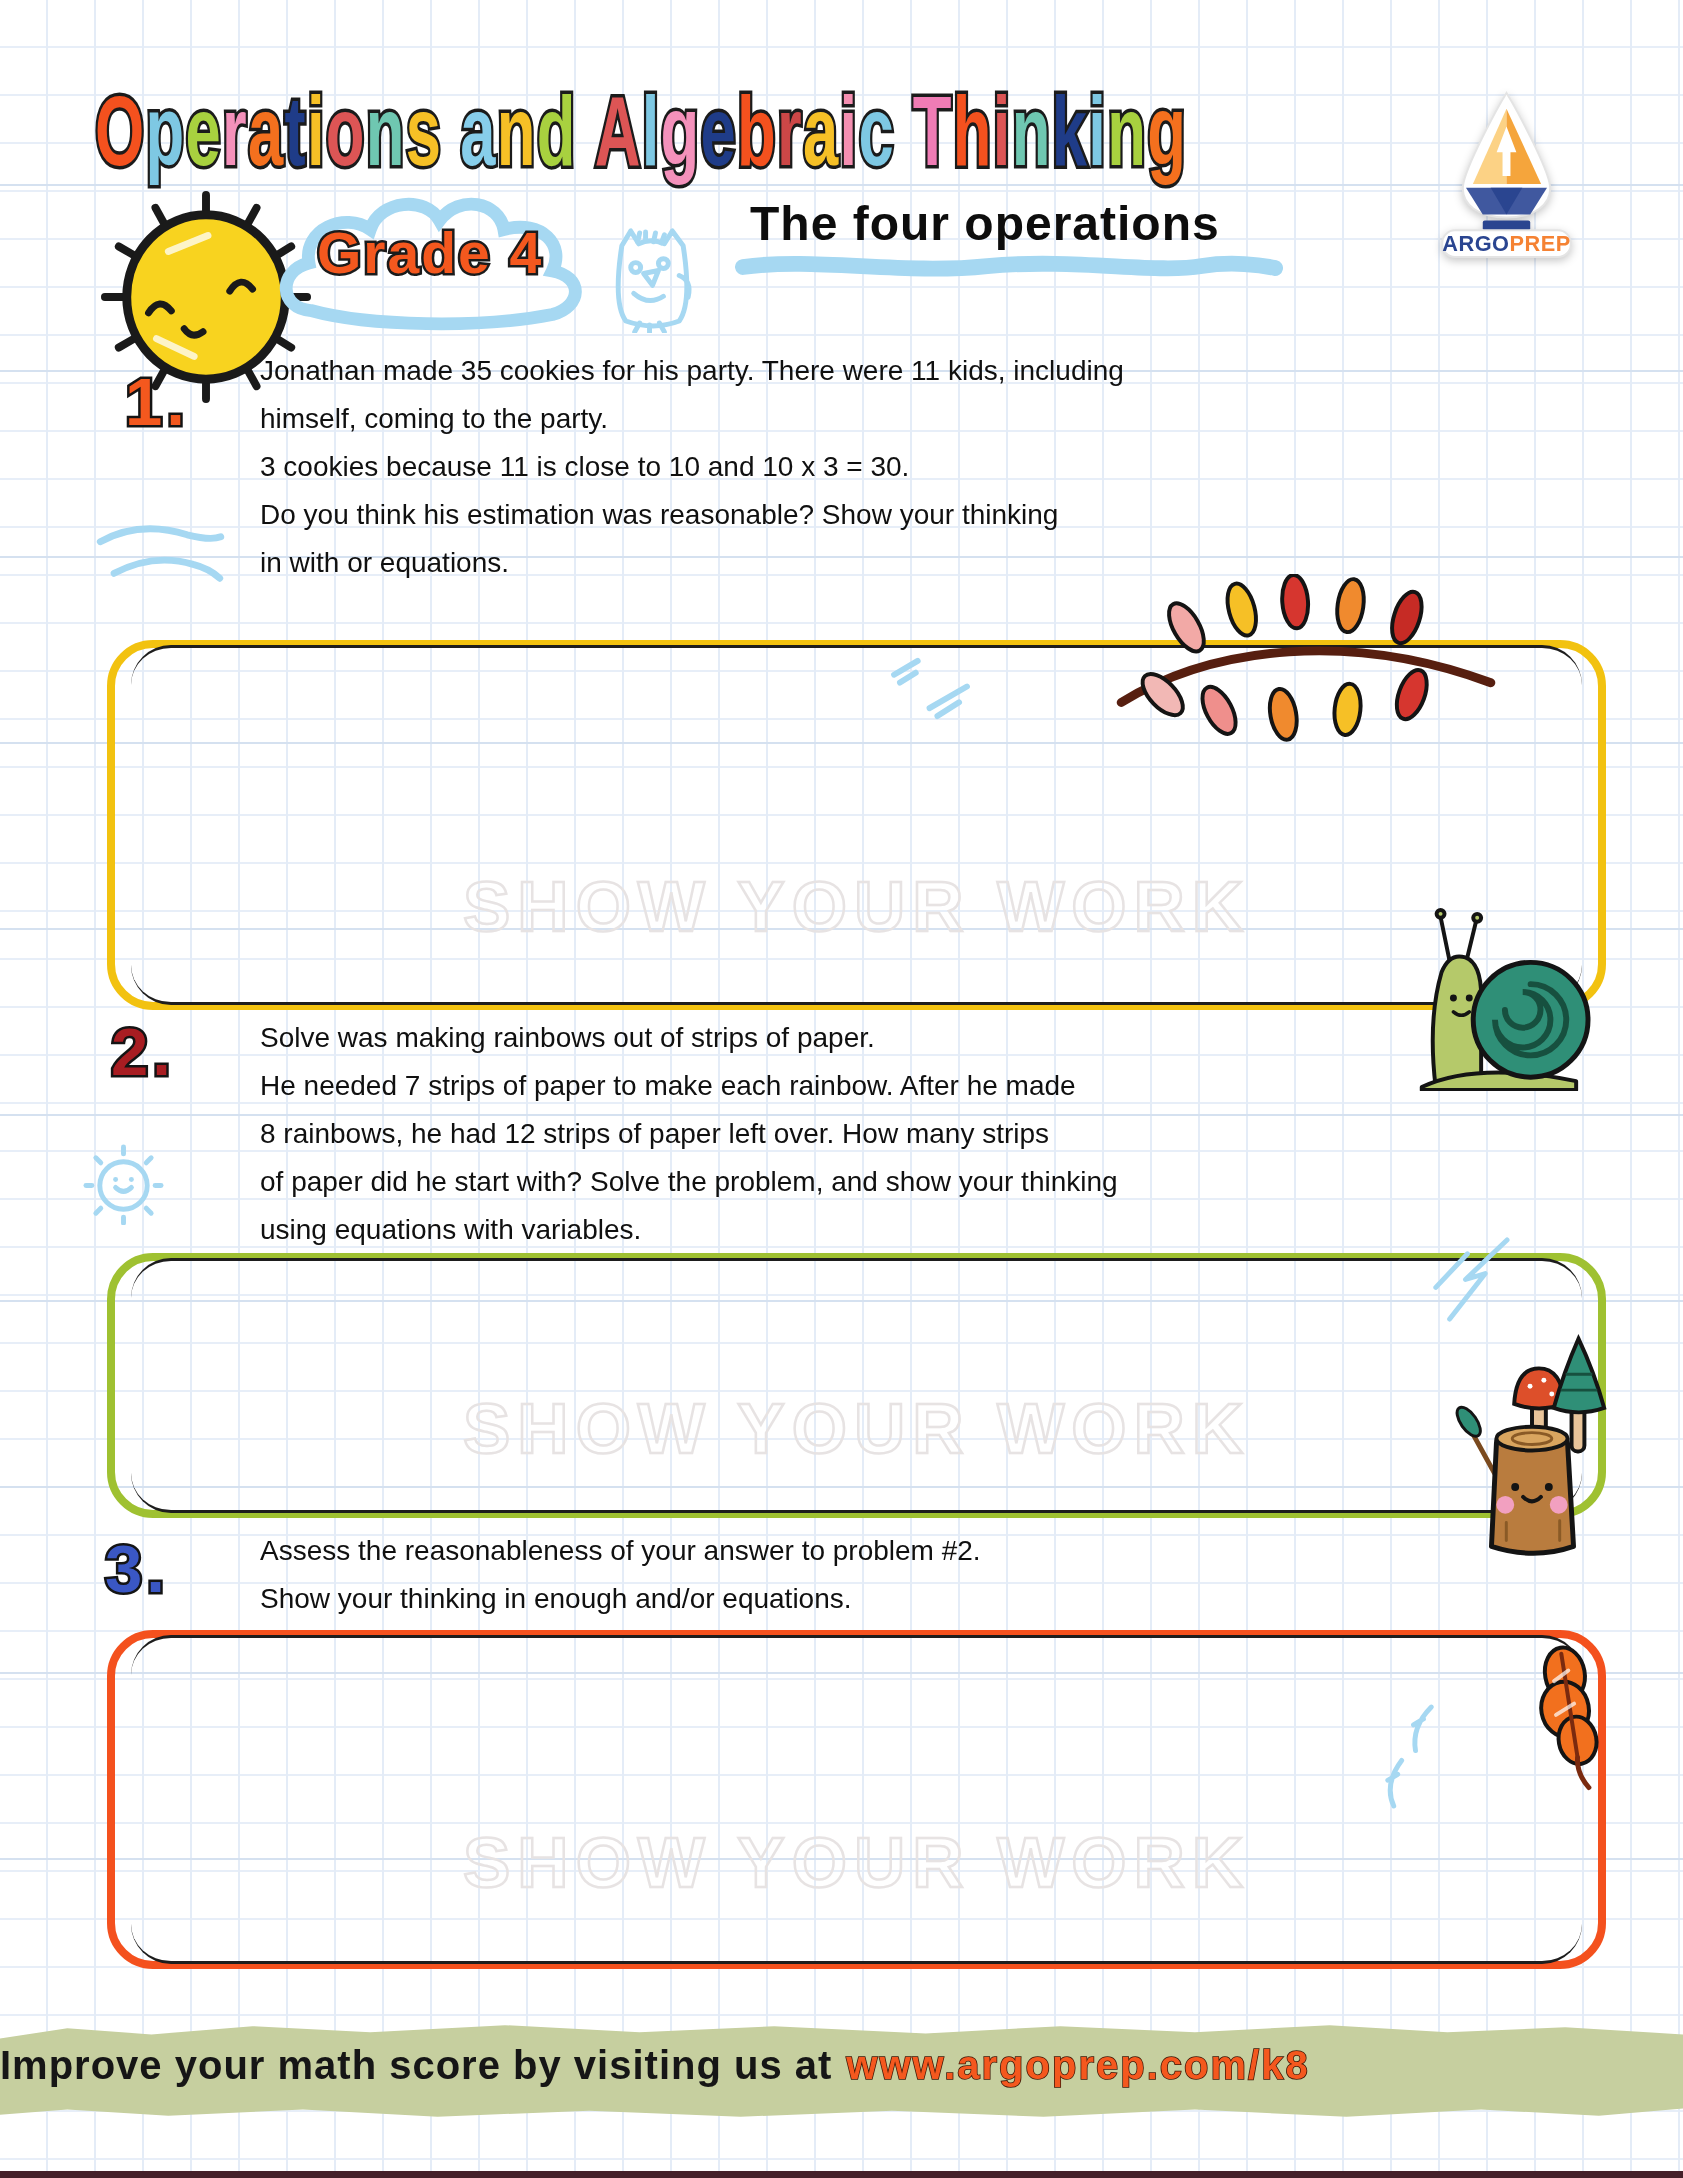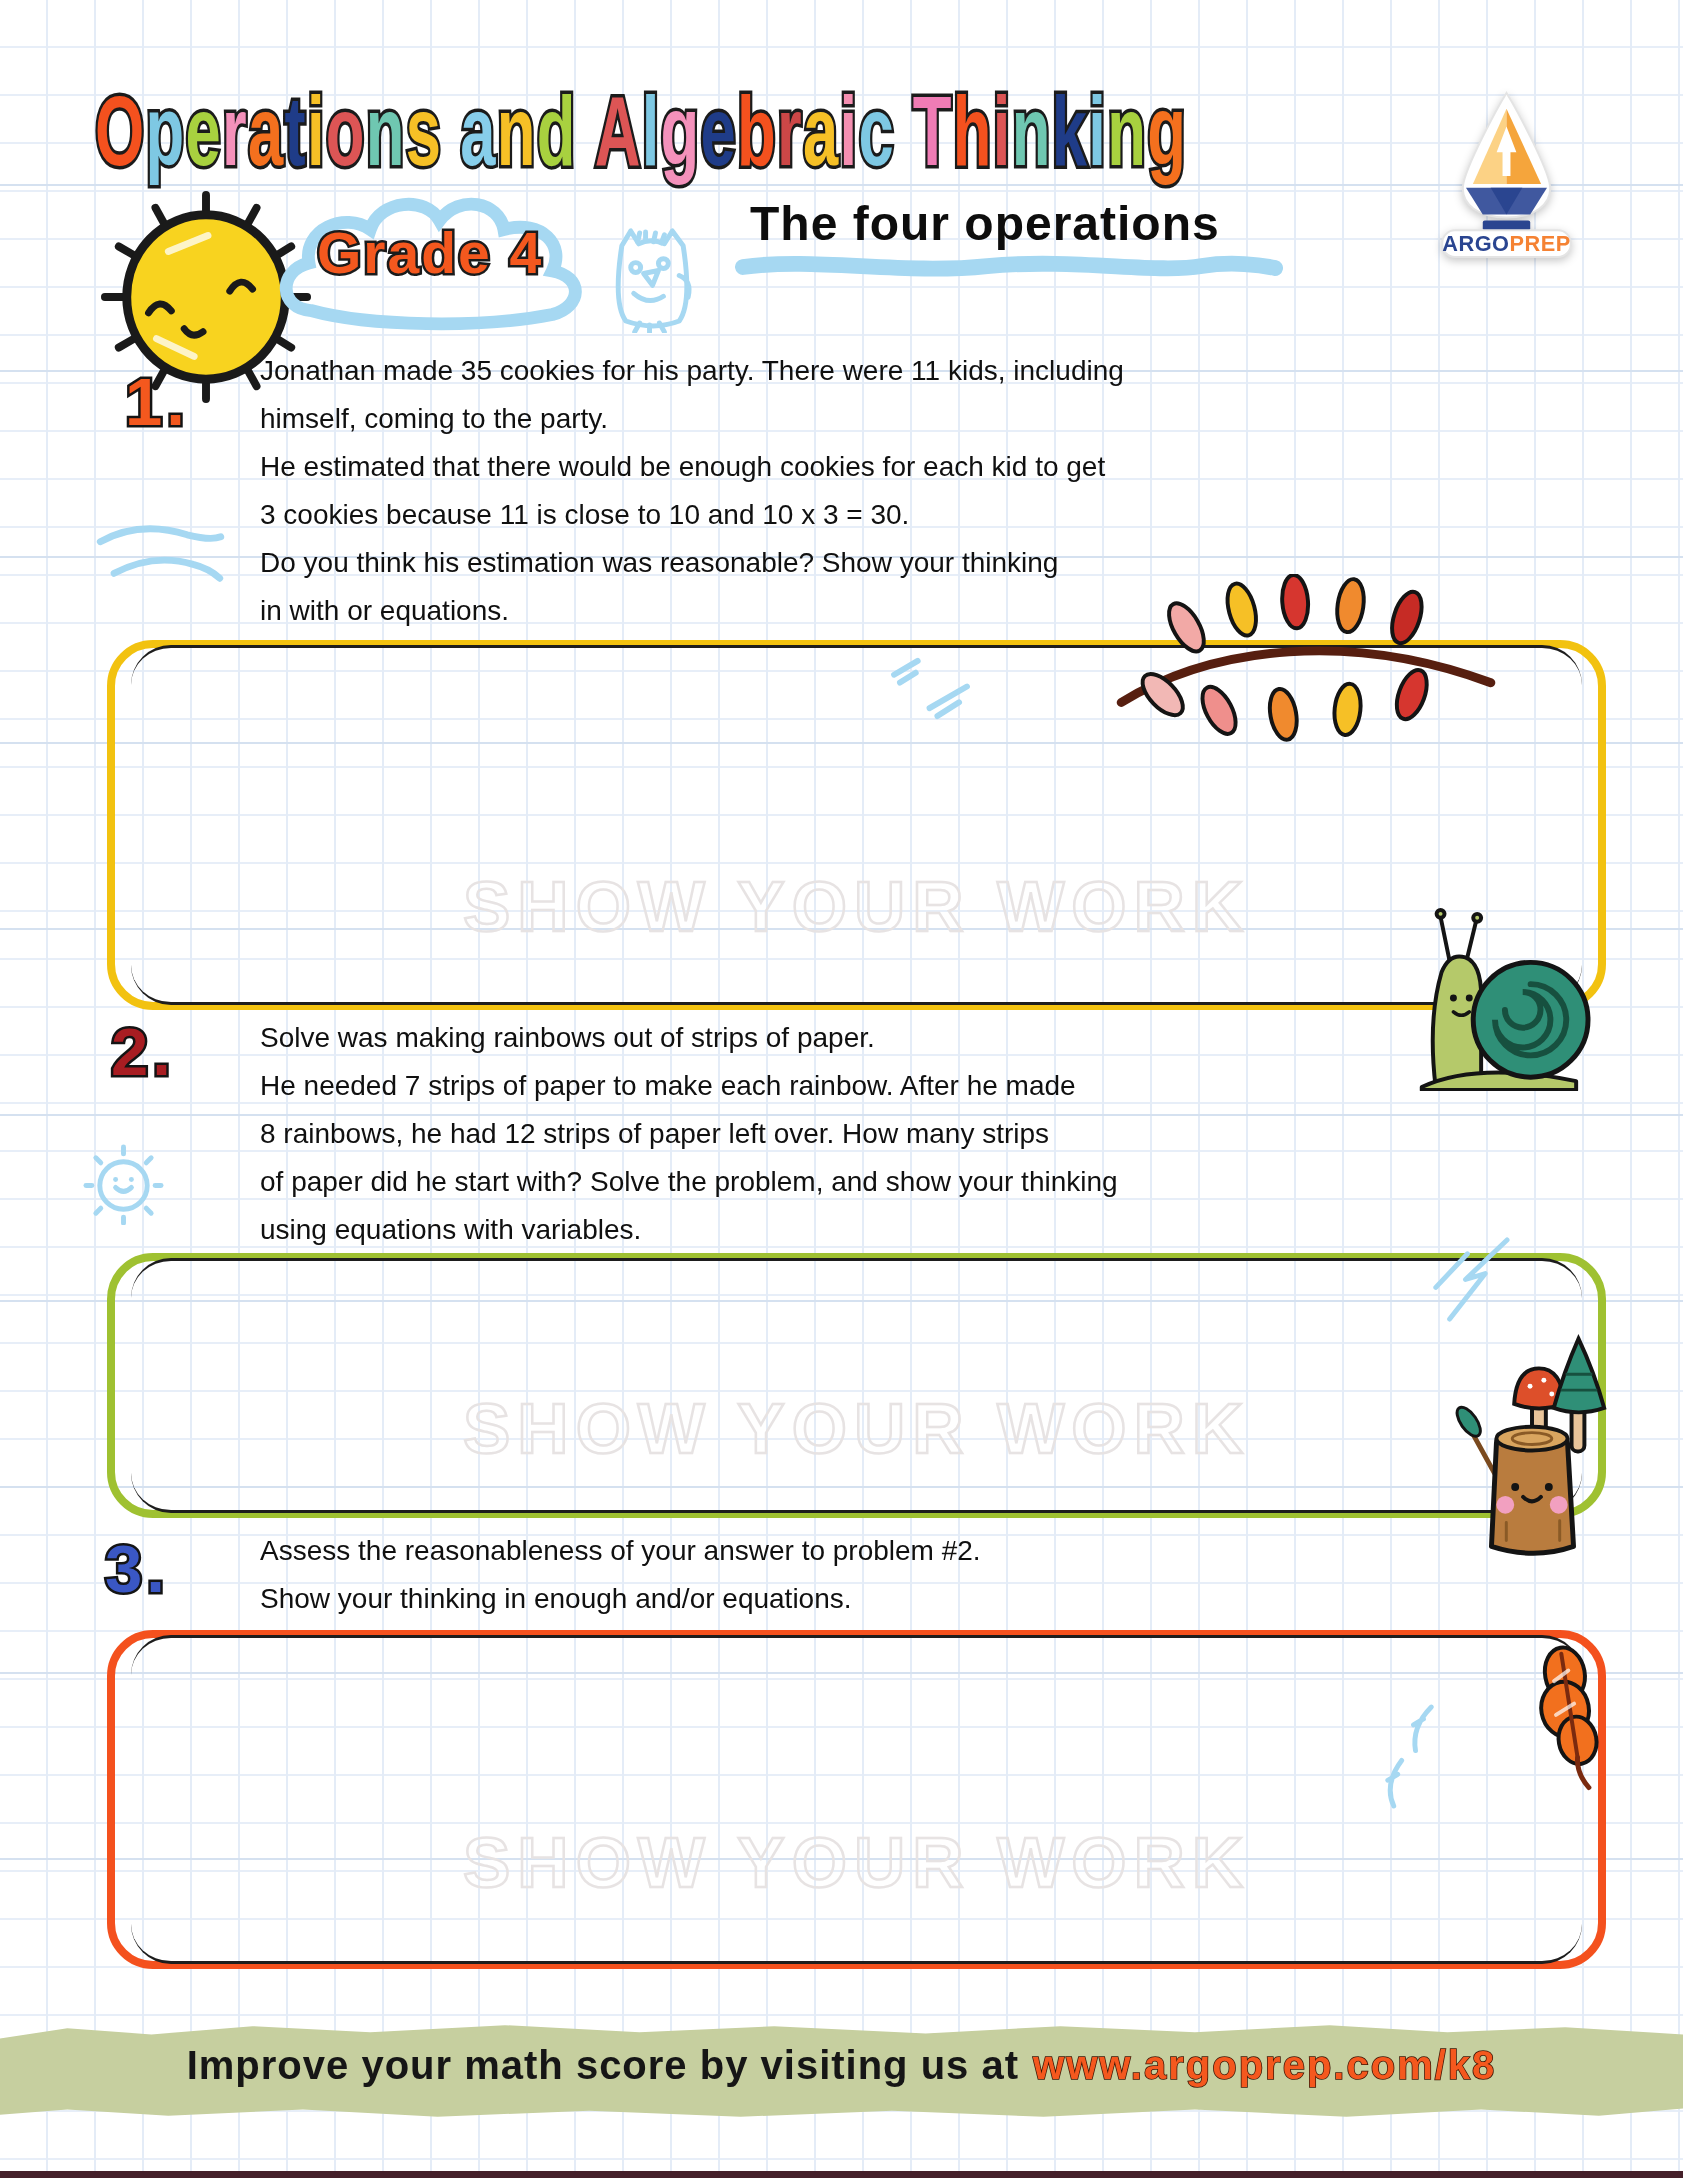--- a/index.html
+++ b/index.html
@@ -55,21 +55,21 @@
     font-size:71px;font-weight:900;letter-spacing:7px;white-space:nowrap;
     color:transparent;-webkit-text-fill-color:transparent;-webkit-text-stroke:2.5px #e7e3e3;
   }
   .deco{position:absolute;z-index:3;}
   
   .footer-band{
     position:absolute;left:0;top:2020px;width:1683px;height:103px;z-index:0;
     clip-path:polygon(0% 18%,4% 8%,9% 14%,15% 6%,22% 12%,30% 5%,38% 12%,46% 6%,55% 13%,63% 6%,71% 12%,79% 5%,86% 12%,93% 7%,100% 14%,100% 86%,95% 93%,88% 87%,80% 94%,71% 87%,62% 94%,53% 88%,44% 94%,35% 88%,26% 94%,18% 87%,10% 93%,4% 87%,0% 92%);
   }
   .footer-text{
-    position:absolute;left:0;top:2043px;width:1683px;text-align:center;z-index:1;
+    position:absolute;left:0;top:2043px;width:1683px;text-align:left;z-index:1;
     font-size:40px;color:#161616;font-weight:600;letter-spacing:1px;white-space:nowrap;
   }
   .footer-link{
     font-weight:900;margin-left:14px;
     -webkit-text-stroke:1.5px #3a1505;paint-order:stroke fill;letter-spacing:2px;
   }
   .bottom-edge{position:absolute;left:0;top:2171px;width:1683px;height:7px;background:#45202a;}
 </style>
 </head>
 <body>
@@ -149,21 +149,20 @@
       <text x="71" y="164" text-anchor="middle" font-family="Liberation Sans, sans-serif" font-size="22" font-weight="900" letter-spacing="0.5">
         <tspan fill="#2a4590">ARGO</tspan><tspan fill="#f58233">PREP</tspan>
       </text>
     </svg>
   </div>
 
   <span class="pnum" style="left: 125px; top: 368px; color: rgb(244, 88, 30);">1.</span>
   <div class="ptext" style="left:260px;top:347px;">
       <div>Jonathan made 35 cookies for his party. There were 11 kids, including</div>
       <div>himself, coming to the party.</div>
-      <div>He estimated that there would be enough cookies for each kid to get</div>
       <div>3 cookies because 11 is close to 10 and 10 x 3 = 30.</div>
       <div>Do you think his estimation was reasonable? Show your thinking</div>
       <div>in with or equations.</div>
     </div>
 
   <div class="deco" style="left:94px;top:518px;width:134px;height:77px;">
     <svg viewBox="0 0 135 78" width="134" height="77">
       <g fill="none" stroke="#a6d8f2" stroke-width="7" stroke-linecap="round">
         <path d="M6,24 Q46,2 94,17 Q118,23 128,19"></path>
         <path d="M20,56 Q60,35 100,47 Q116,51 127,61"></path>

